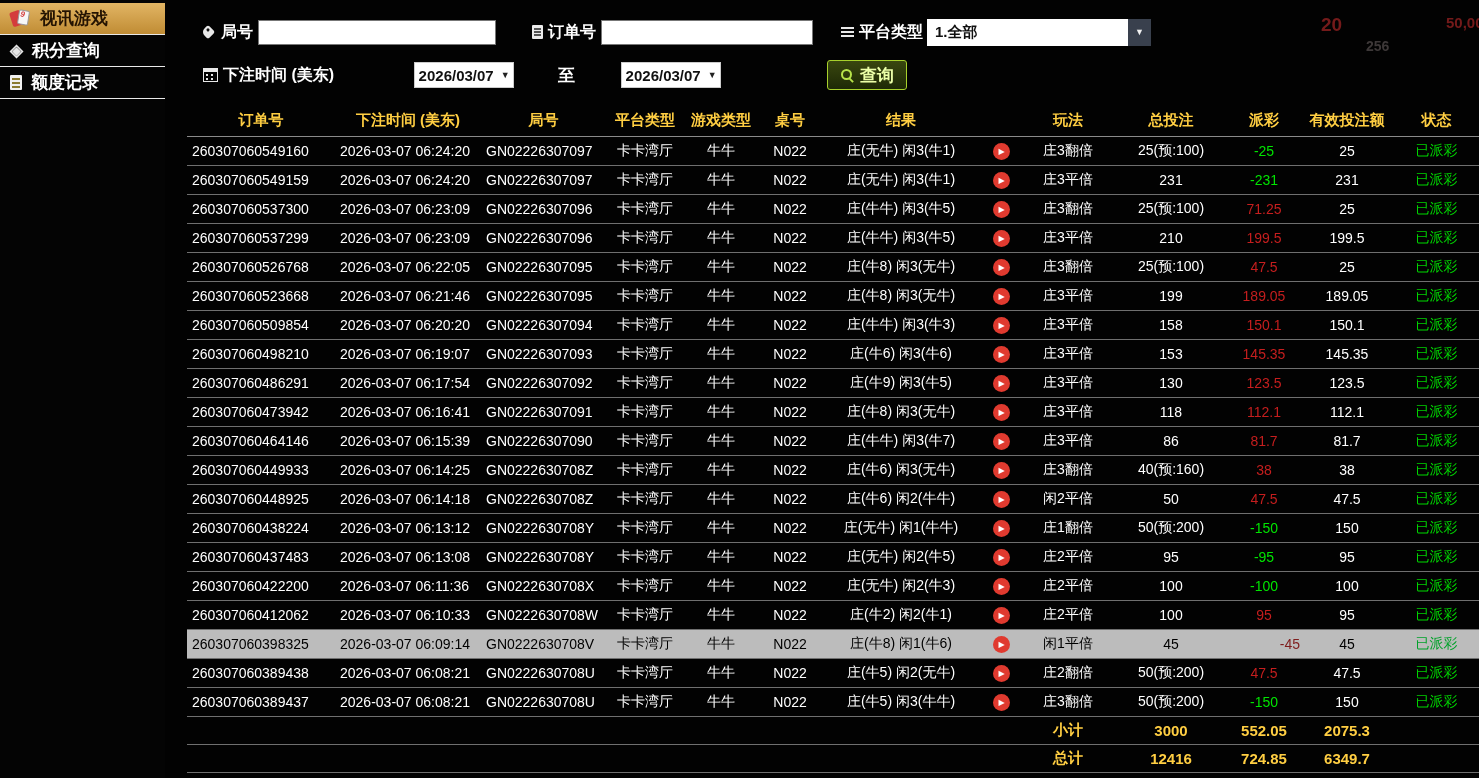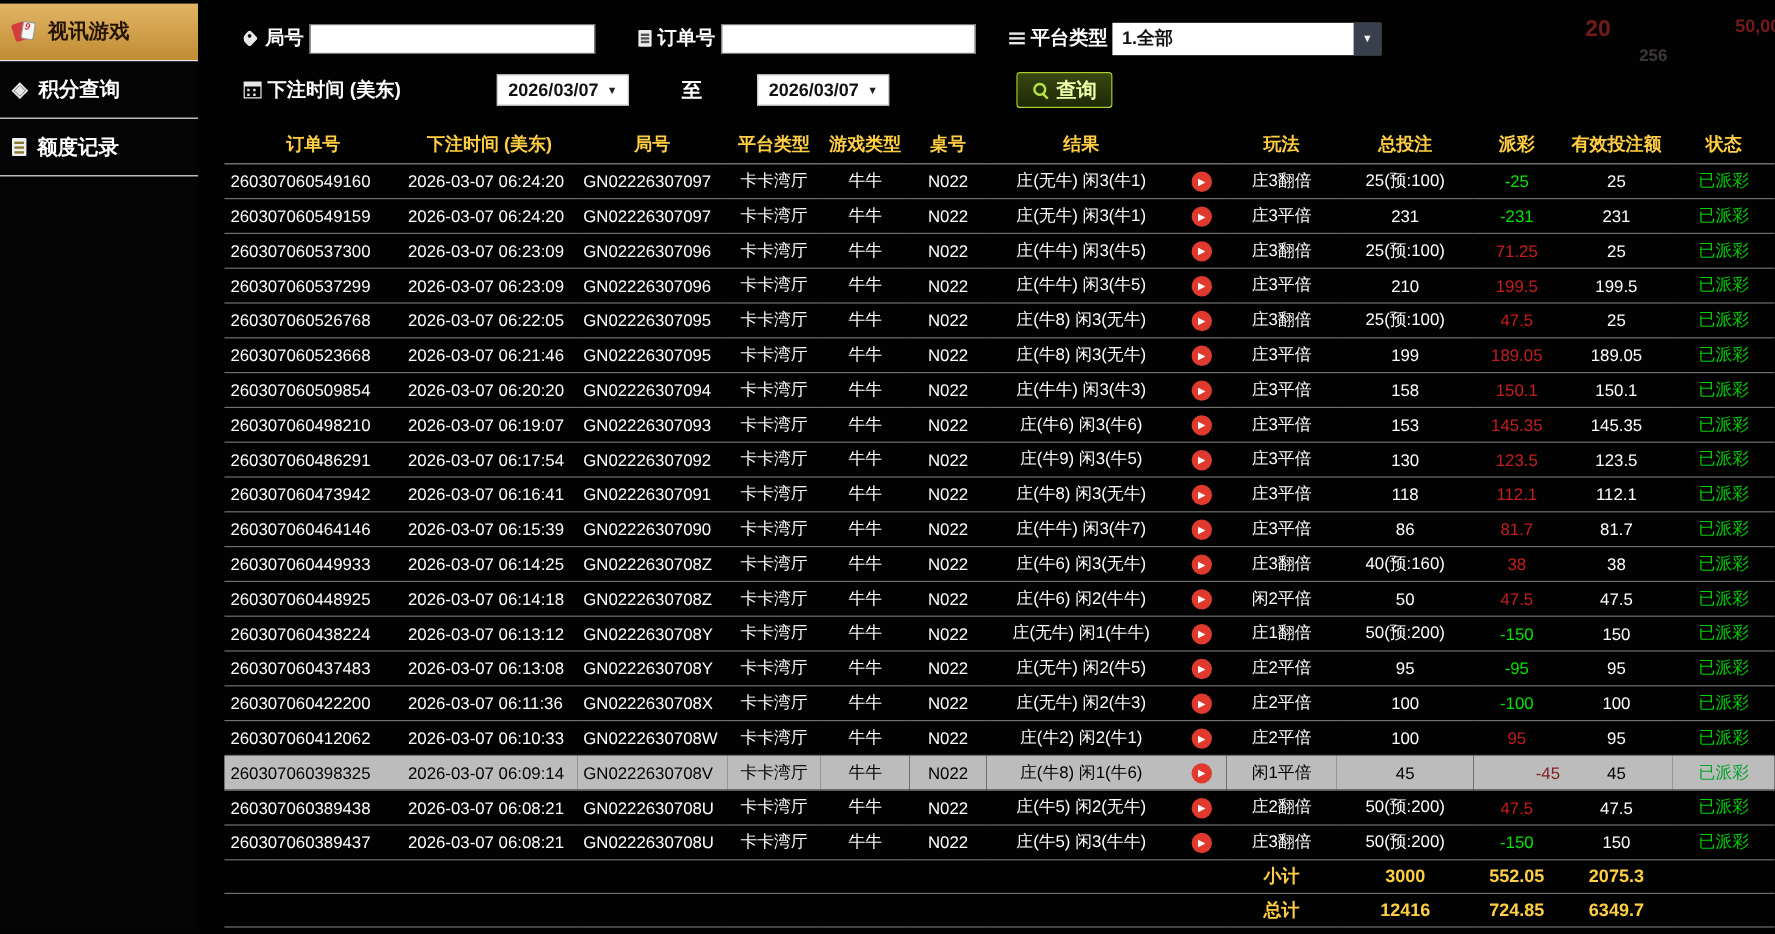--- a/index.html
+++ b/index.html
@@ -9,21 +9,21 @@
     font-family:"Liberation Sans", sans-serif;
     overflow:hidden;
     position:relative;
     color:#fff;
   }
   .app { display:flex; width:100%; height:100%; }
 
   
   .sidebar { flex:0 0 165px; width:165px; background:#040404; padding-top:3px; }
   .side-item {
-    height:48px; display:flex; align-items:center; gap:9px;
+    height:32px; display:flex; align-items:center; gap:9px;
     padding:0 10px; color:#fff; font-size:17px; font-weight:bold;
     border-bottom:1px solid #e9e9e9; cursor:pointer;
   }
   .side-item.active {
     background:linear-gradient(#e2b564,#c08c34);
     color:#241302;
   }
   .icon { display:inline-flex; align-items:center; justify-content:center; }
   .cards { position:relative; width:21px; height:19px; }
   .card { position:absolute; width:11px; height:15px; border-radius:2px; }
@@ -43,21 +43,21 @@
   .ml36 { margin-left:36px; } .ml28 { margin-left:28px; }
   input.text { height:25px; background:#fff; border:1px solid #777; margin-left:5px; font-size:14px; padding:0 5px; color:#111; }
   .w238 { width:238px; } .w212 { width:212px; }
   .select {
     width:224px; height:27px; background:#fff; display:flex; align-items:center;
     justify-content:space-between; margin-left:4px; font-size:15px; color:#111;
     padding-left:8px; cursor:pointer; font-weight:bold;
   }
   .arrow-box { width:23px; height:100%; background:#39404d; color:#f0f0f0; display:flex; align-items:center; justify-content:center; font-size:9px; }
   .datebtn {
-    width:110px; height:26px; background:#fff; border:1px solid #ccc; color:#111;
+    width:100px; height:26px; background:#fff; border:1px solid #ccc; color:#111;
     display:flex; align-items:center; justify-content:center; gap:7px;
     font-size:15px; font-weight:bold; cursor:pointer;
   }
   .datebtn .dn { font-size:9px; color:#222; }
   .d1 { margin-left:80px; }
   .to { color:#fff; font-weight:bold; font-size:17px; margin:0 46px 0 44px; }
   .search-btn {
     margin-left:106px; height:30px; padding:0 12px;
     background:linear-gradient(#39470f,#1e2906);
     border:1px solid #a8d12c; border-radius:3px;

